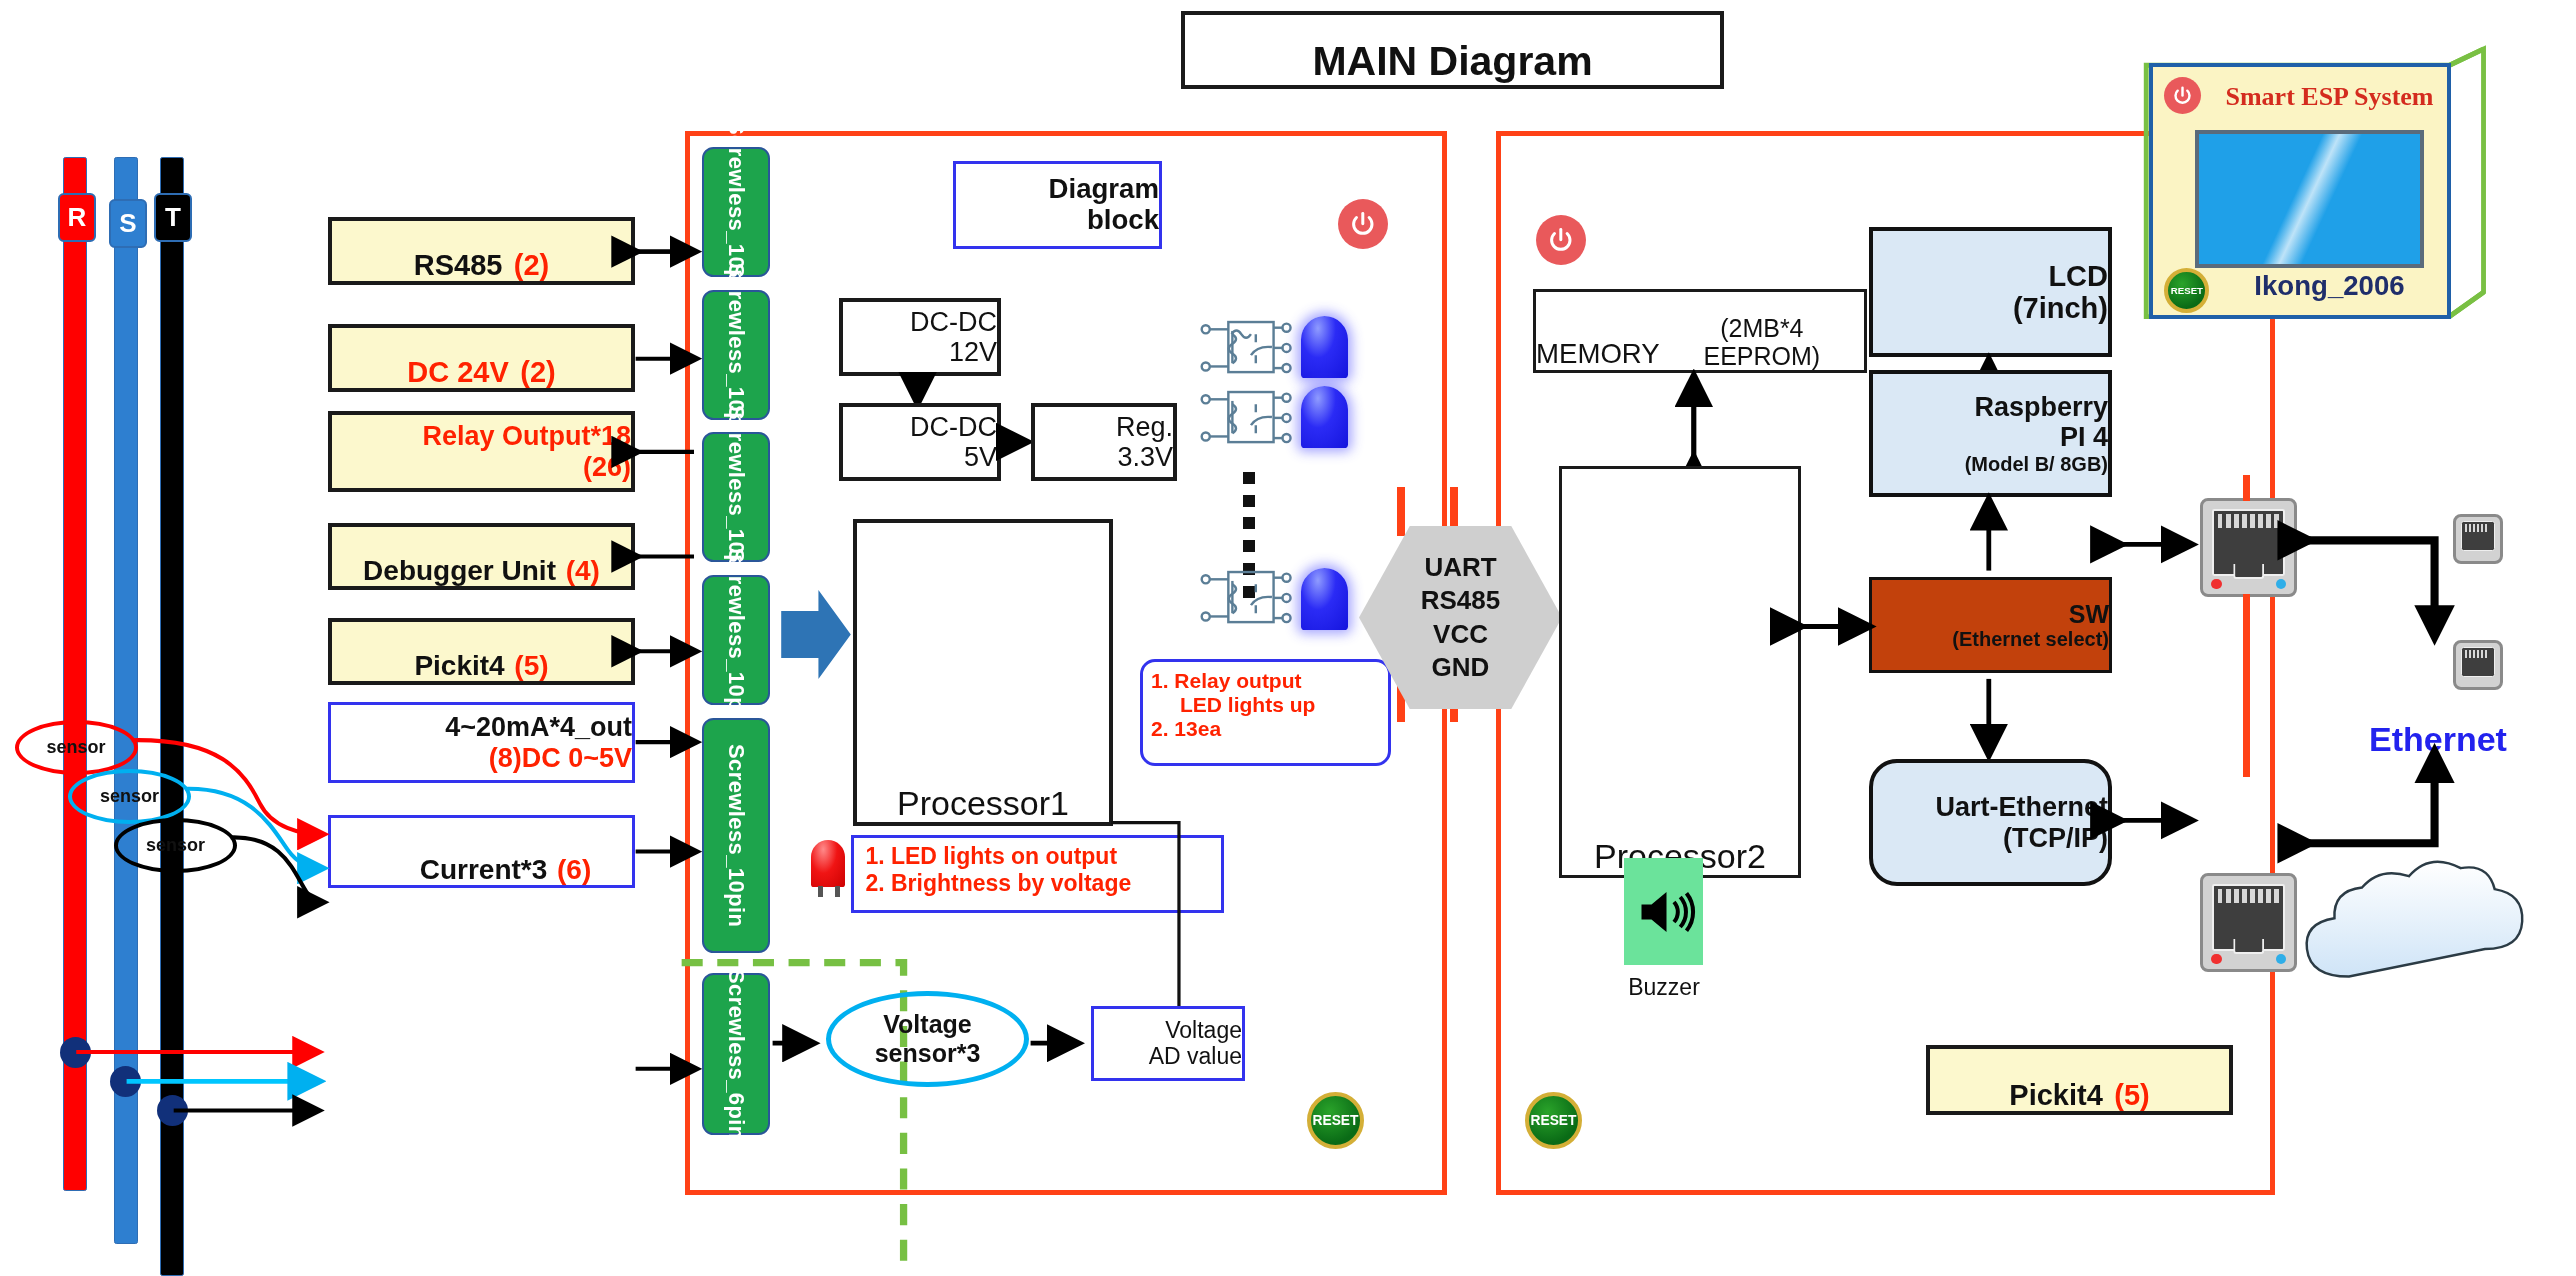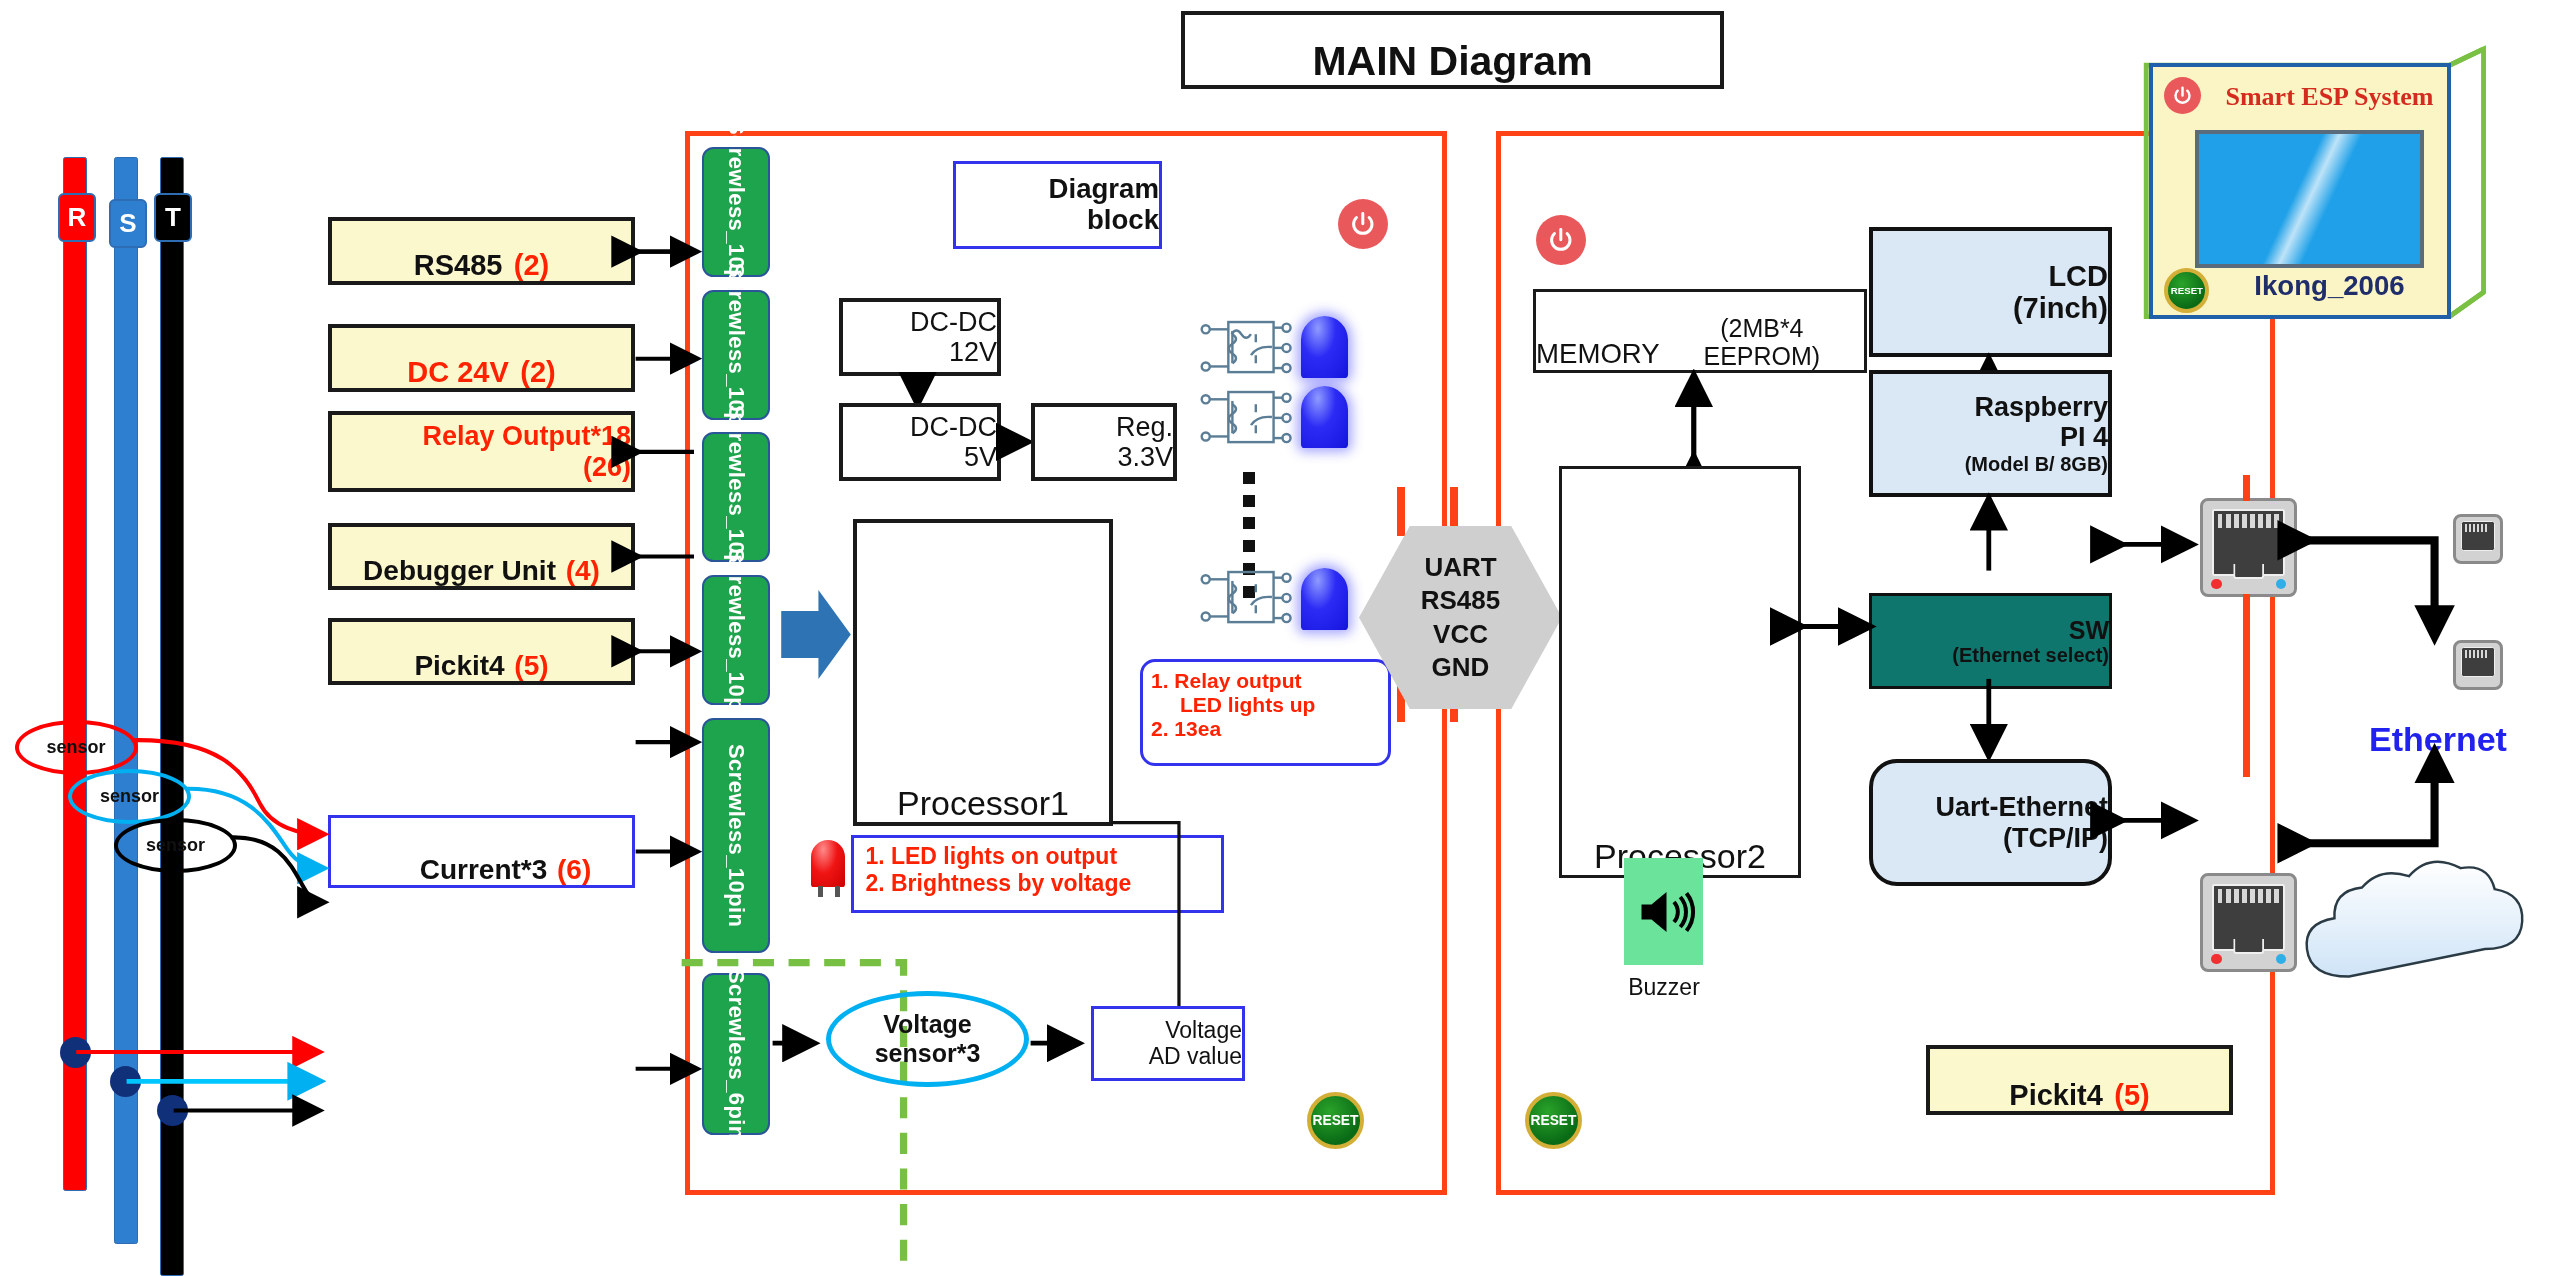--- a/index.html
+++ b/index.html
@@ -7,21 +7,21 @@
   #stage{position:relative;width:2576px;height:1277px;background:#fff;overflow:hidden;}
   .abs{position:absolute;box-sizing:border-box;}
   .ctr{display:flex;align-items:flex-end;justify-content:center;text-align:center;line-height:1.12;}
 
   
   .yellowbox{background:#FCF8CD;border:4px solid #1a1a1a;}
   .whitebox{background:#fff;border:4px solid #1a1a1a;}
   .bluebordbox{background:#fff;border:3.2px solid #3333EE;}
   .lightbluebox{background:#DAE8F5;border:4px solid #111;}
   .peachbox{background:#FBD5B8;border:4px solid #3333EE;}
-  .thinwhite{background:#0f766e;border:3.2px solid #111;margin-top:16px;}
+  .thinwhite{background:#c2410c;border:3.2px solid #111;}
 
   .txtblack{color:#111;font-weight:bold;}
   .txtred{color:#FF2200;font-weight:bold;}
 
   
   .panel{border:5.7px solid #FF4116;background:transparent;}
 
   
   .phasebar{border:1.6px solid #2E6DB4;border-radius:2.4px;}
   .phaselabel{position:absolute;width:34px;height:45px;border:2.4px solid #2E6DB4;border-radius:5.7px;
@@ -123,20 +123,24 @@
   <div class="abs ctr yellowbox" style="left:328px;top:523px;width:307px;height:67px;font-size:28px;">
     <span class="txtblack">Debugger Unit</span>
     <span class="txtred" style="margin-left:9.7px;">(4)</span>
   </div>
 
   <div class="abs ctr yellowbox" style="left:328px;top:618px;width:307px;height:67px;font-size:28px;">
     <span class="txtblack">Pickit4</span>
     <span class="txtred" style="margin-left:9.7px;">(5)</span>
   </div>
 
+  <div class="abs ctr bluebordbox" style="left:328px;top:702px;width:307px;height:81px;font-size:27px;flex-direction:column;">
+    <span class="txtblack">4~20mA*4_out</span>
+    <span class="txtred">(8)DC 0~5V</span>
+  </div>
 
   <div class="abs ctr bluebordbox" style="left:328px;top:815px;width:307px;height:73px;font-size:28px;padding-left:48px;">
     <span class="txtblack">Current*3</span>
     <span class="txtred" style="margin-left:9.7px;">(6)</span>
   </div>
 
 
   <div class="abs ellipse" style="left:14.6px;top:720px;width:123px;height:55px;border:4.9px solid #FF0000;font-size:18px;color:#111;">
     <span>sensor</span>
   </div>

